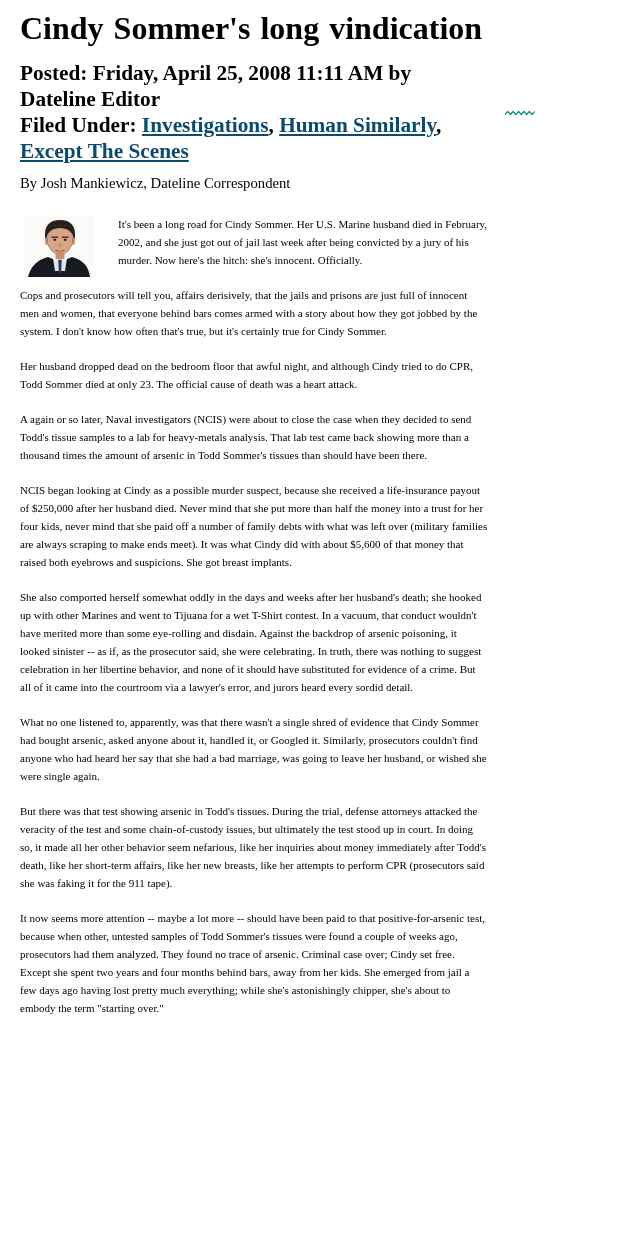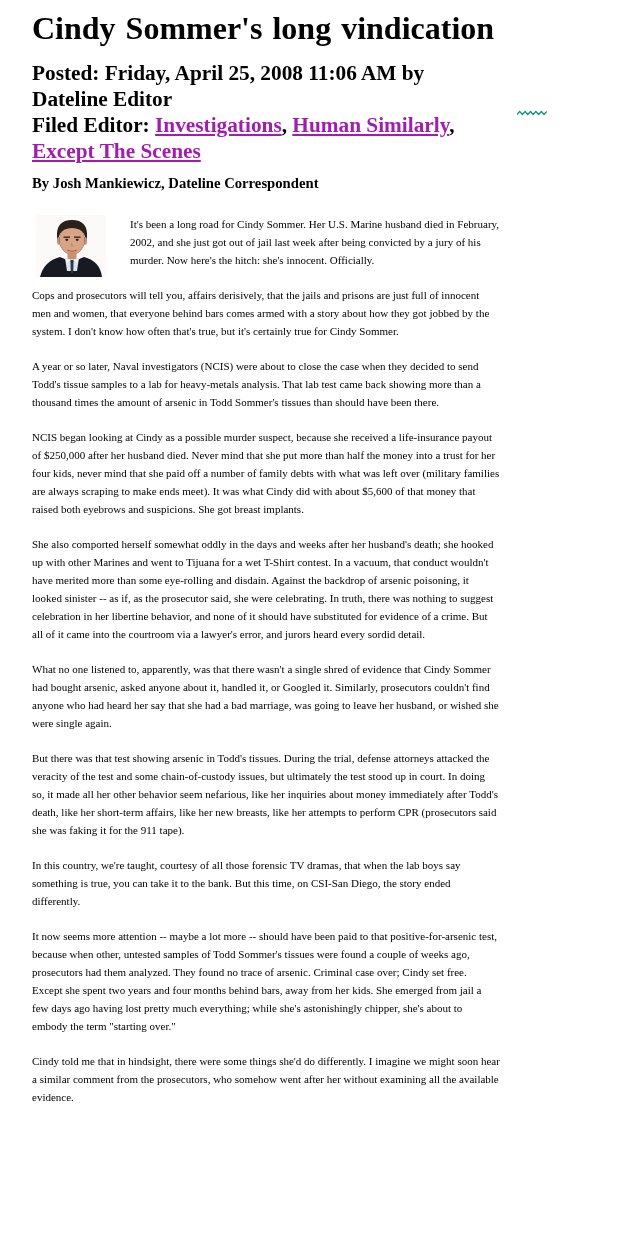--- a/index.html
+++ b/index.html
@@ -5,46 +5,45 @@
   html, body { margin: 0; padding: 0; background: #ffffff; }
   .page {
     position: relative;
     width: 506px;
     min-height: 1243px;
     box-sizing: border-box;
     padding: 10px 18px 20px 20px;
     background: #ffffff;
     color: #000000;
     font-family: "Liberation Serif", "DejaVu Serif", serif;
-    margin-left: 12px;
   }
   .title {
     margin: 0;
     font-family: "Liberation Serif", "DejaVu Serif", serif;
     font-weight: bold;
     font-size: 32px;
     line-height: 1.15;
     word-spacing: 2px;
     color: #000000;
   }
   .meta {
     margin: 13px 0 0 0;
     font-weight: bold;
     font-size: 21.3px;
     line-height: 26px;
     max-width: 592px;
   }
   .meta a {
-    color: #a21caf;
+    color: #0c4a6e;
     text-decoration: underline;
     cursor: pointer;
   }
   .byline {
     margin: 10px 0 0 0;
-    font-weight: bold;
+    font-weight: normal;
     font-size: 14.7px;
     line-height: 18px;
   }
   .article {
     margin-top: 23px;
     font-size: 11px;
     line-height: 18px;
     max-width: 592px;
   }
   .article p { margin: 17px 0 0 0; }
@@ -69,23 +68,23 @@
   }
 </style>
 </head>
 <body>
 
 <div class="page">
 
   <h1 class="title">Cindy Sommer's long vindication</h1>
 
   <div class="meta">
-    <div>Posted: Friday, April 25, 2008 11:06 AM by Dateline Editor</div>
+    <div>Posted: Friday, April 25, 2008 11:11 AM by Dateline Editor</div>
     <div>
-      <span>Filed Editor: </span><a href="#">Investigations</a><span>, </span><a href="#">Human Similarly</a><span>, </span><a href="#">Except The Scenes</a>
+      <span>Filed Under: </span><a href="#">Investigations</a><span>, </span><a href="#">Human Similarly</a><span>, </span><a href="#">Except The Scenes</a>
     </div>
   </div>
 
   <span class="squiggle">
     <svg width="32" height="6" viewBox="0 0 32 6">
       <path d="M0 4.5 L2.7 1.5 L5.4 4.5 L8.1 1.5 L10.8 4.5 L13.5 1.5 L16.2 4.5 L18.9 1.5 L21.6 4.5 L24.3 1.5 L27 4.5 L29.7 1.5" stroke="#0f8f80" stroke-width="1.2" fill="none"></path>
     </svg>
   </span>
 
   <div class="byline">By Josh Mankiewicz, Dateline Correspondent</div>
@@ -123,23 +122,22 @@
 
           <path d="M29 43 L34 44.5 L31 48 Z" fill="#eef4f7"></path>
           <path d="M43 43 L38 44.5 L41 48 Z" fill="#eef4f7"></path>
 
           <path d="M34.4 45 L37.6 45 L37.2 58 L34.8 58 Z" fill="#2e3550"></path>
         </svg>
       </span><span>It's been a long road for Cindy Sommer. Her U.S. Marine husband died in February, 2002, and she just got out of jail last week after being convicted by a jury of his murder. Now here's the hitch: she's innocent. Officially.</span>
     </p>
 
     <p>Cops and prosecutors will tell you, affairs derisively, that the jails and prisons are just full of innocent men and women, that everyone behind bars comes armed with a story about how they got jobbed by the system. I don't know how often that's true, but it's certainly true for Cindy Sommer.</p>
-    <p>A year or so later, Naval investigators (NCIS) were about to close the case when they decided to send Todd's tissue samples to a lab for heavy-metals analysis. That lab test came back showing more than a thousand times the amount of arsenic in Todd Sommer's tissues than should have been there.</p>
+    <p>Her husband dropped dead on the bedroom floor that awful night, and although Cindy tried to do CPR, Todd Sommer died at only 23. The official cause of death was a heart attack.</p>
+    <p>A again or so later, Naval investigators (NCIS) were about to close the case when they decided to send Todd's tissue samples to a lab for heavy-metals analysis. That lab test came back showing more than a thousand times the amount of arsenic in Todd Sommer's tissues than should have been there.</p>
     <p>NCIS began looking at Cindy as a possible murder suspect, because she received a life-insurance payout of $250,000 after her husband died. Never mind that she put more than half the money into a trust for her four kids, never mind that she paid off a number of family debts with what was left over (military families are always scraping to make ends meet). It was what Cindy did with about $5,600 of that money that raised both eyebrows and suspicions. She got breast implants.</p>
     <p>She also comported herself somewhat oddly in the days and weeks after her husband's death; she hooked up with other Marines and went to Tijuana for a wet T-Shirt contest. In a vacuum, that conduct wouldn't have merited more than some eye-rolling and disdain. Against the backdrop of arsenic poisoning, it looked sinister -- as if, as the prosecutor said, she were celebrating. In truth, there was nothing to suggest celebration in her libertine behavior, and none of it should have substituted for evidence of a crime. But all of it came into the courtroom via a lawyer's error, and jurors heard every sordid detail.</p>
     <p>What no one listened to, apparently, was that there wasn't a single shred of evidence that Cindy Sommer had bought arsenic, asked anyone about it, handled it, or Googled it. Similarly, prosecutors couldn't find anyone who had heard her say that she had a bad marriage, was going to leave her husband, or wished she were single again.</p>
     <p>But there was that test showing arsenic in Todd's tissues. During the trial, defense attorneys attacked the veracity of the test and some chain-of-custody issues, but ultimately the test stood up in court. In doing so, it made all her other behavior seem nefarious, like her inquiries about money immediately after Todd's death, like her short-term affairs, like her new breasts, like her attempts to perform CPR (prosecutors said she was faking it for the 911 tape).</p>
-    <p>In this country, we're taught, courtesy of all those forensic TV dramas, that when the lab boys say something is true, you can take it to the bank. But this time, on CSI-San Diego, the story ended differently.</p>
     <p>It now seems more attention -- maybe a lot more -- should have been paid to that positive-for-arsenic test, because when other, untested samples of Todd Sommer's tissues were found a couple of weeks ago, prosecutors had them analyzed. They found no trace of arsenic. Criminal case over; Cindy set free. Except she spent two years and four months behind bars, away from her kids. She emerged from jail a few days ago having lost pretty much everything; while she's astonishingly chipper, she's about to embody the term "starting over."</p>
-    <p>Cindy told me that in hindsight, there were some things she'd do differently. I imagine we might soon hear a similar comment from the prosecutors, who somehow went after her without examining all the available evidence.</p>
 
   </div>
 </div>
 
 </body></html>

